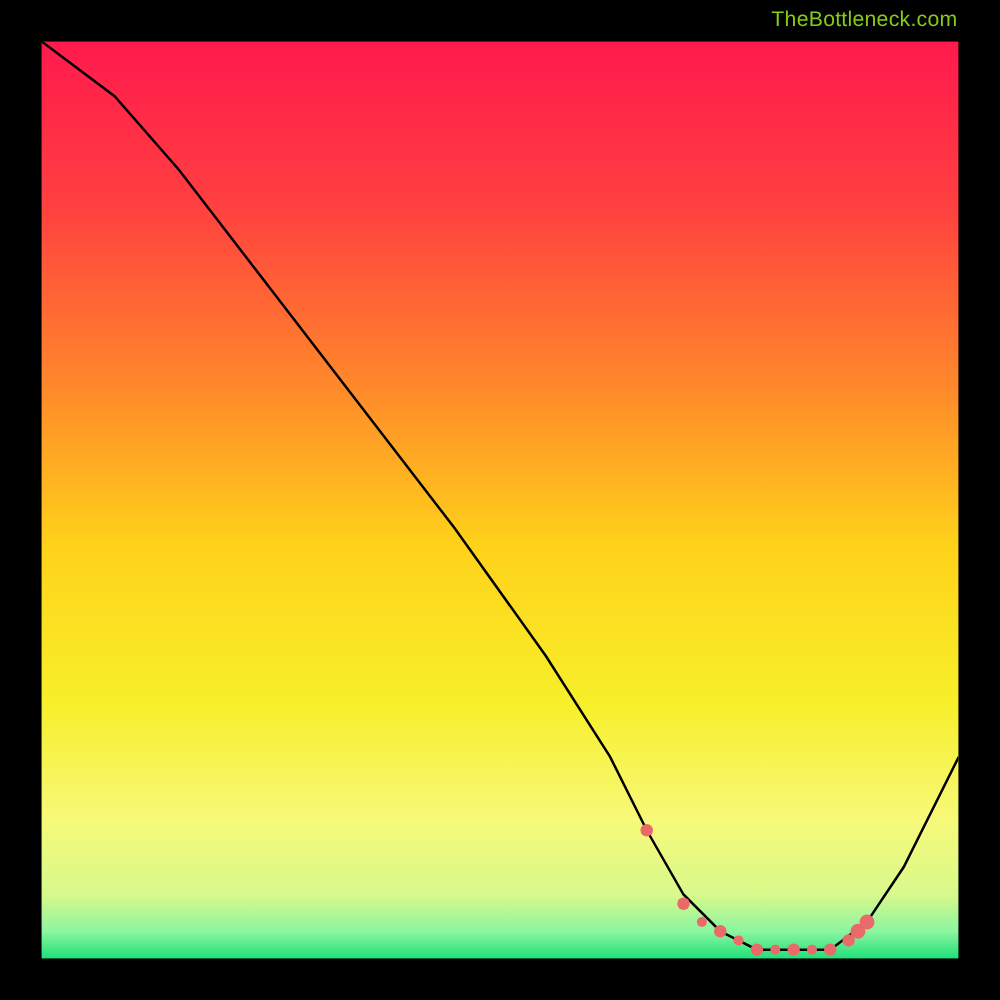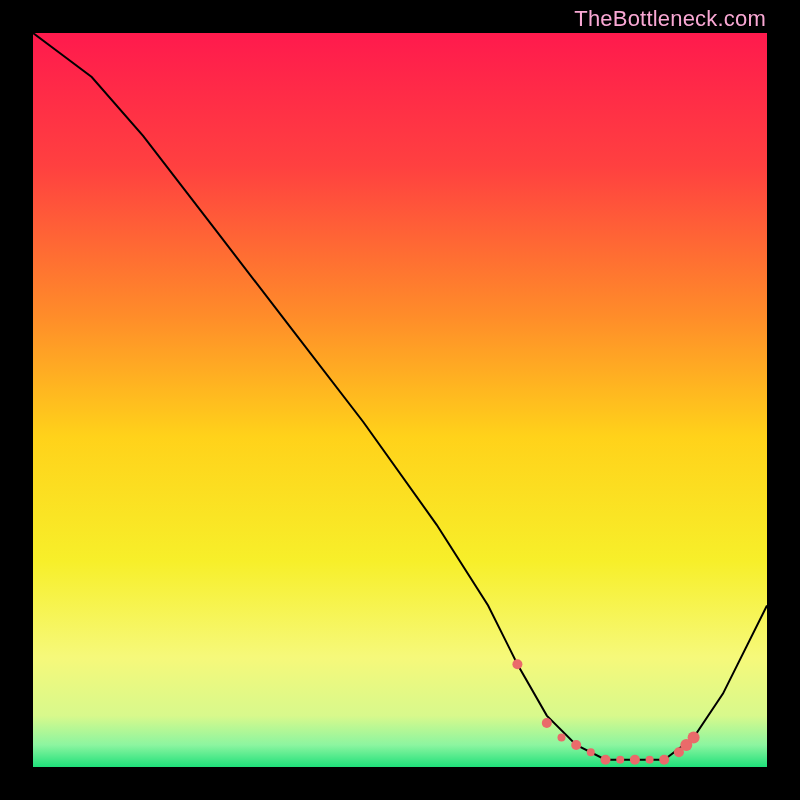--- a/index.html
+++ b/index.html
@@ -33,22 +33,22 @@
     position: absolute;
     inset: 0;
     width: 734px;
     height: 734px;
     pointer-events: none;
   }
   .attribution {
     position: absolute;
     top: 6px;
     right: 34px;
-    color: #f9a8d4;
-    font-size: 22px;
+    color: #84cc16;
+    font-size: 17px;
     letter-spacing: 0.2px;
     font-weight: 400;
   }
 </style>
 </head>
 <body>
 
 <div class="stage">
 
   <div class="attribution">TheBottleneck.com</div>

